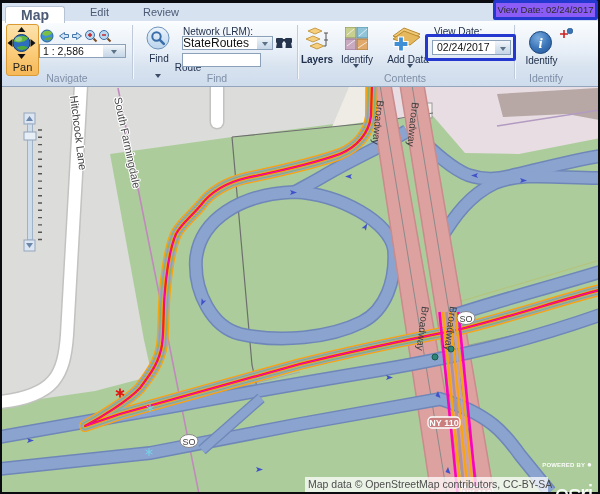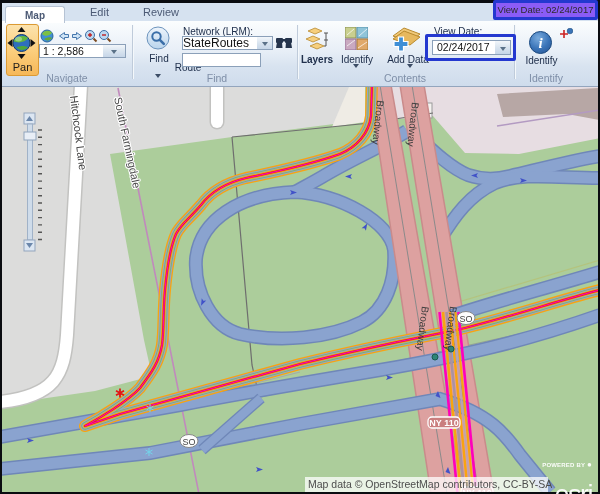--- a/index.html
+++ b/index.html
@@ -1,20 +1,20 @@
 <!DOCTYPE html>
 <html><head>
 <meta charset="utf-8">
 <style>
   html,body{margin:0;padding:0;}
   body{width:600px;height:494px;overflow:hidden;font-family:"Liberation Sans",sans-serif;}
   #win{position:relative;width:600px;height:494px;background:#0a0c10;overflow:hidden;}
   #tabbar{position:absolute;left:2px;top:3px;width:596px;height:18px;background:#d6e2f0;border-bottom:1px solid #aebccf;}
   .tab{position:absolute;top:0;height:18px;font-size:11px;color:#4c5a75;text-align:center;line-height:19px;}
-  #tabMap{left:3px;width:58px;top:3px;height:16px;background:#fff;border:1px solid #b6c3d4;border-bottom:none;border-radius:3px 3px 0 0;font-weight:bold;line-height:17px;z-index:3;font-size:10px;}
+  #tabMap{left:3px;width:58px;top:3px;height:16px;background:#fff;border:1px solid #b6c3d4;border-bottom:none;border-radius:3px 3px 0 0;font-weight:bold;line-height:17px;z-index:3;font-size:14px;}
   #ribbon{position:absolute;left:2px;top:21px;width:596px;height:65px;background:linear-gradient(#fbfdfe,#e8eff7 45%,#d8e3f0 70%,#cfdcec);border-bottom:1px solid #93a5bd;}
   .gsep{position:absolute;top:4px;height:54px;width:1px;background:#bfcbda;border-right:1px solid #f4f8fb;}
   .glabel{position:absolute;bottom:2px;font-size:10.5px;color:#7f8fa8;width:100px;text-align:center;}
   .rlabel{position:absolute;font-size:10px;color:#20304c;text-align:right;}
   #panBtn{position:absolute;left:4px;top:3px;width:31px;height:50px;background:linear-gradient(#fce3ae,#fbcf7e 50%,#f6b859);border:1px solid #dc9a33;border-radius:3px;}
   .combo{position:absolute;background:#fff;border:1px solid #8ba0b9;}
   .dropbtn{position:absolute;background:linear-gradient(#f2f6fa,#d9e4ef 50%,#c6d6e8);border:1px solid #8ba0b9;border-left:none;}
   .dropbtn:after{content:"";position:absolute;left:50%;top:50%;margin:-1px 0 0 -3px;border:3px solid transparent;border-top:4px solid #5a7188;}
   #dateCallout{position:absolute;left:425px;top:34px;width:85px;height:21px;border:3px solid #2438cf;border-radius:2px;}
   #topCallout{position:absolute;left:493px;top:0px;width:99px;height:14px;border:3px solid #2438cf;border-radius:2px;background:#8b5cf6;font-size:9.5px;color:#2b2b2b;text-align:center;line-height:14px;white-space:nowrap;}

